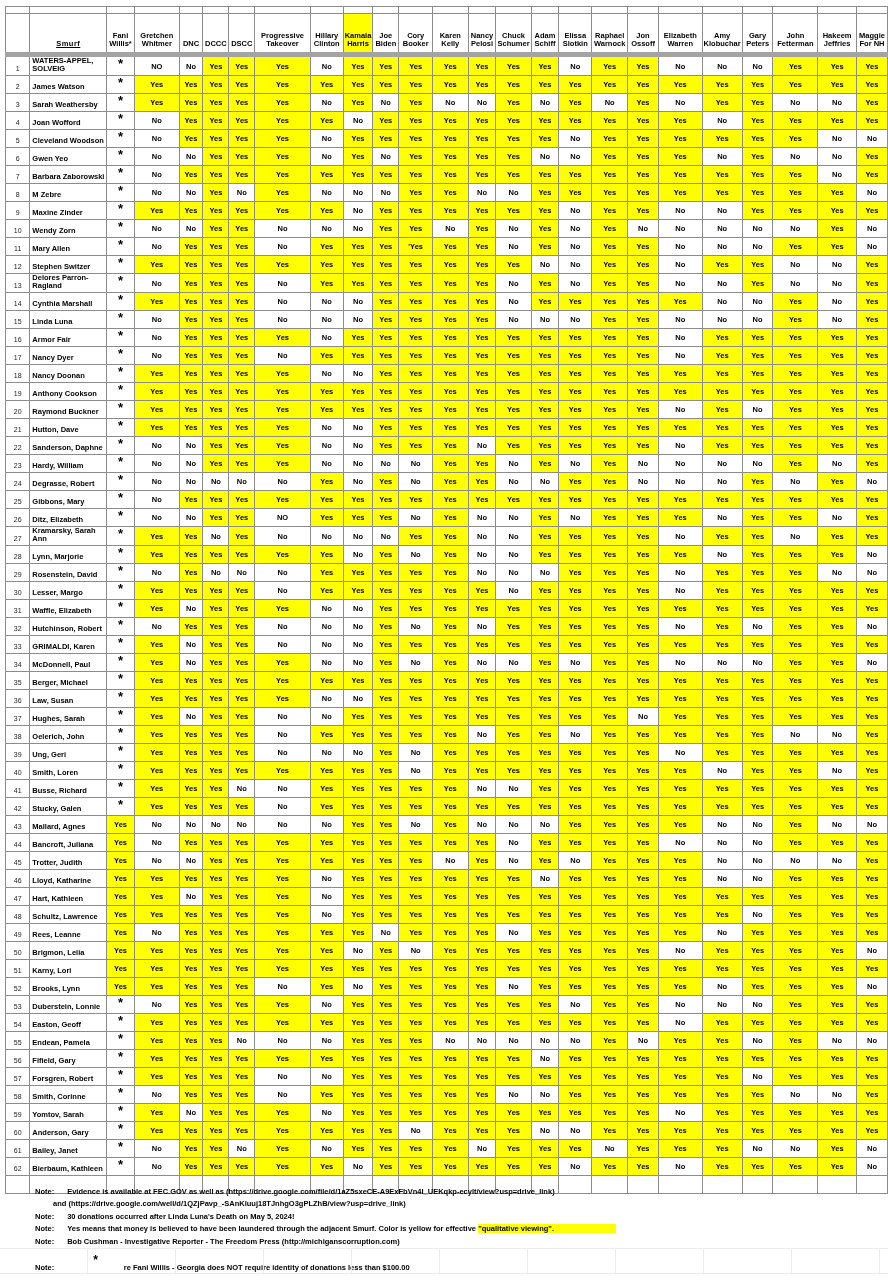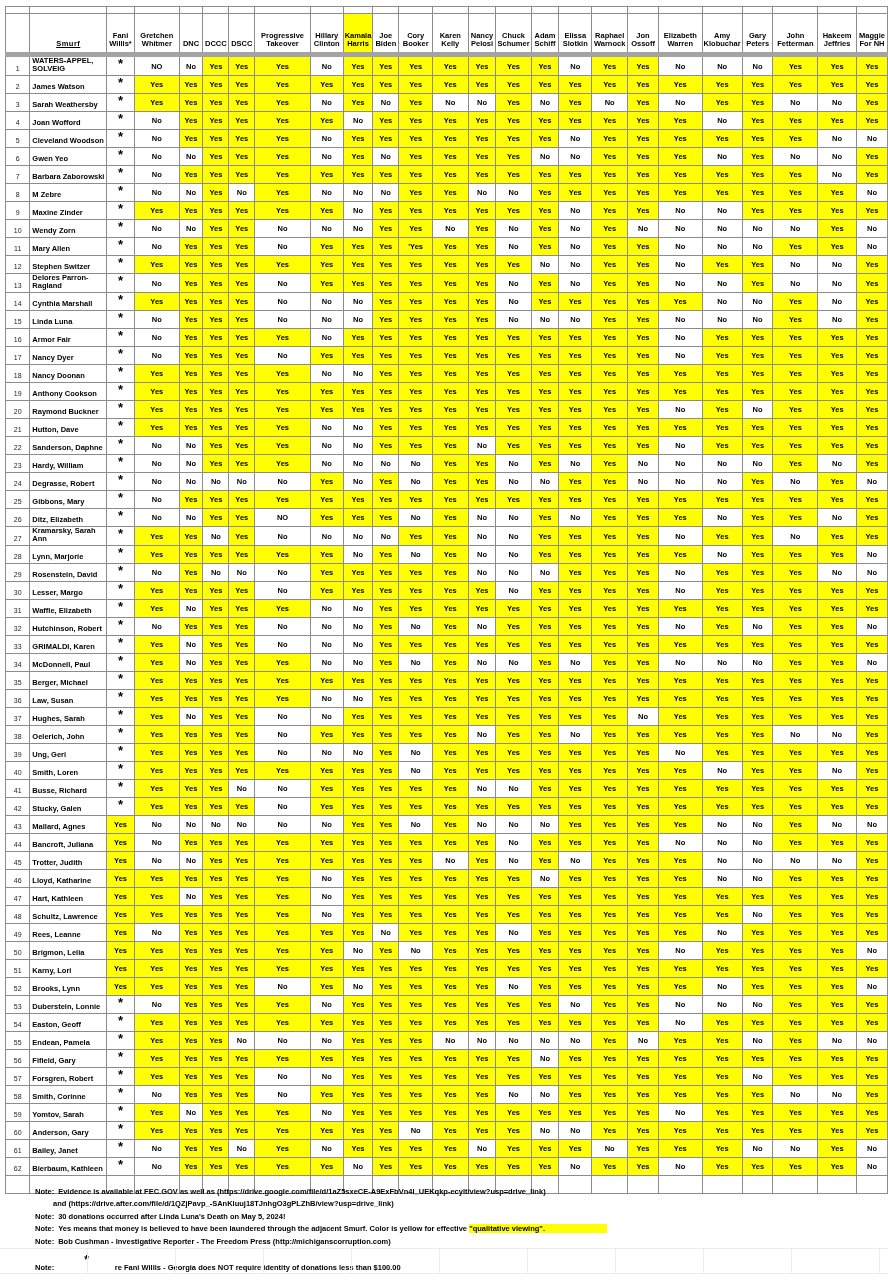--- a/index.html
+++ b/index.html
@@ -17,21 +17,21 @@
   tbody tr{height:18px;}
   td.num{font-size:7px;text-align:center;vertical-align:bottom;padding-bottom:3px;color:#222;}
   td.name{font-size:7.5px;font-weight:700;text-align:left;vertical-align:bottom;
     padding:0 1px 2px 2px;line-height:8px;}
   td.val{font-size:7.5px;font-weight:700;text-align:center;vertical-align:bottom;padding-bottom:4px;}
   td.starc{font-size:13px;font-weight:700;text-align:center;vertical-align:middle;line-height:7px;padding-bottom:5px;}
   .y{background:#ffff00 !important;}
   tr.tail td{height:13px;}
   .notes{position:absolute;left:35px;top:1186px;font-size:7.5px;font-weight:700;line-height:12.4px;white-space:nowrap;}
   .note-line{height:12.4px;}
-  .note-label{margin-right:4px;}
+  .note-label{margin-right:13px;}
   .indent{margin-left:18px;}
   .hl-bar{background:#ffff00;padding-right:62px;}
   .note-star{display:inline-block;font-size:12px;transform:translateY(-6px);margin:0 26px 0 26px;}
   .bottom-grid{position:absolute;left:0;right:0;bottom:8px;height:24px;
     border-top:1px solid #ececec;border-bottom:1px solid #ececec;
     background:repeating-linear-gradient(to right,transparent 0 87px,#ececec 87px 88px);}
 </style>
 </head>
 <body>
 
@@ -1821,21 +1821,21 @@
           <td></td>
           <td></td>
           <td></td>
         </tr>
       </tbody>
   </table>
 </div>
 
 <div class="notes">
     <div class="note-line"><span class="note-label">Note:</span><span>Evidence is available at FEC.GOV as well as (https://drive.google.com/file/d/1aZ5sxeCE-A9ExFbVn4I_UEKqkp-ecylt/view?usp=drive_link)</span></div>
-    <div class="note-line"><span class="indent">and (https://drive.after.com/file/d/1QZjPavp_-SAnKluuj18TJnhgO3gPLZhB/view?usp=drive_link)</span></div>
+    <div class="note-line"><span class="indent">and (https://drive.google.com/well/d/1QZjPavp_-SAnKluuj18TJnhgO3gPLZhB/view?usp=drive_link)</span></div>
     <div class="note-line"><span class="note-label">Note:</span><span>30 donations occurred after Linda Luna's Death on May 5, 2024!</span></div>
     <div class="note-line"><span class="note-label">Note:</span><span>Yes means that money is believed to have been laundered through the adjacent Smurf. Color is yellow for effective </span><span class="hl-bar">"qualitative viewing".</span></div>
     <div class="note-line"><span class="note-label">Note:</span><span>Bob Cushman - Investigative Reporter - The Freedom Press    (http://michiganscorruption.com)</span></div>
     <div class="note-line"></div>
     <div class="note-line"><span class="note-label">Note:</span><span class="note-star">*</span><span>re Fani Willis - Georgia does NOT require identity of donations less than $100.00</span></div>
   </div>
 
 <div class="bottom-grid"></div>
 
 </body></html>

